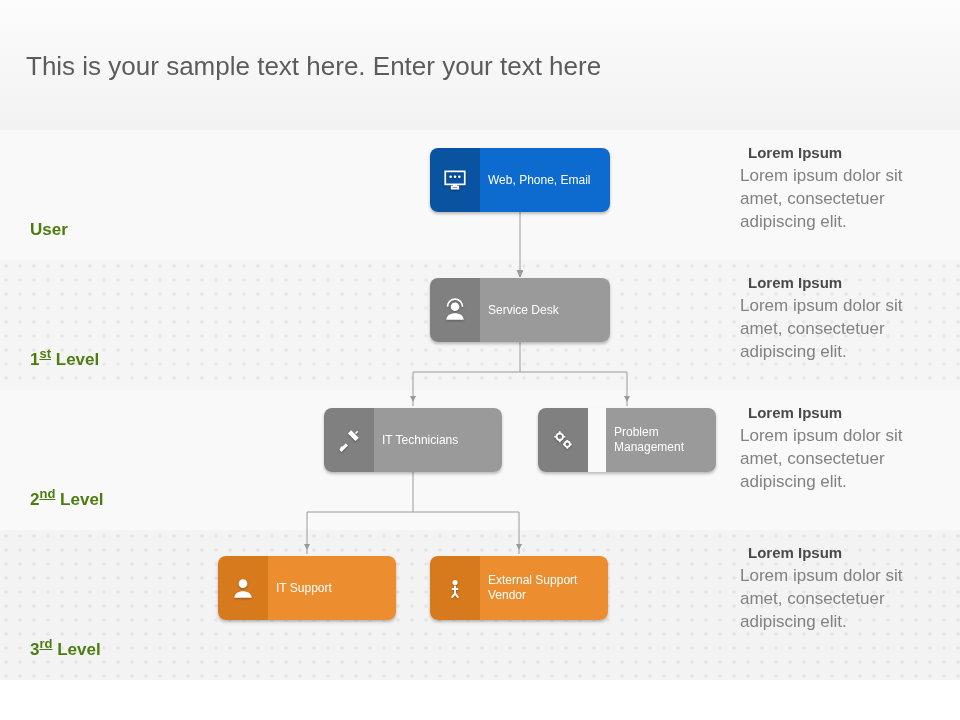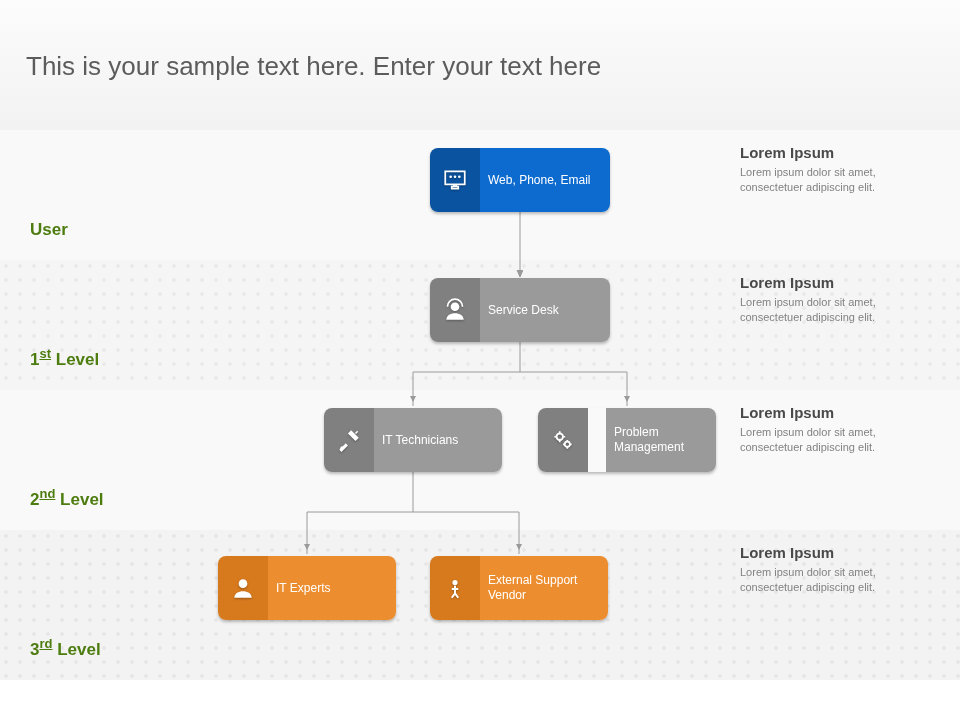--- a/index.html
+++ b/index.html
@@ -19,22 +19,22 @@
 
 .row-user .shade { background: #f9f9f9; }
 .row-l1   .shade { background: radial-gradient(circle at 6px 6px,#e8e8e8 2px,transparent 2px) 0 0/14px 14px,#f5f5f5; opacity:.9; }
 .row-l2   .shade { background: #f9f9f9; }
 .row-l3   .shade { background: radial-gradient(circle at 6px 6px,#e6e6e6 2px,transparent 2px) 0 0/14px 14px,#f3f3f3; opacity:.95; }
 
 .row-label { position: absolute; left: 30px; bottom: 20px; font-weight: 700; color: #4d7c0f; font-size: 17px; }
 .row-label sup { font-size: 13px; text-decoration: underline; }
 
 .side-text { position: absolute; right: 30px; top: 14px; width: 190px; color: #5a5a5a; }
-.side-text h3 { font-size: 15px; font-weight: 700; margin-bottom: 4px; color: #4a4a4a; }
-.side-text p  { font-size: 11px; line-height: 1.35; color: #828282; }
+.side-text h3 { font-size: 15px; font-weight: 700; margin-bottom: 4px; color: #4a4a4a; margin-left: 8px; }
+.side-text p  { font-size: 17px; line-height: 1.35; color: #828282; }
 
 .node { position: absolute; display: flex; align-items: stretch; border-radius: 8px; overflow: hidden; box-shadow: 0 2px 3px rgba(0,0,0,.25); color: #fff; font-size: 12px; }
 .node .ico  { width: 50px; display: flex; align-items: center; justify-content: center; }
 .node .txt  { flex: 1; display: flex; align-items: center; padding: 6px 10px 6px 8px; line-height: 1.25; }
 .node svg { width: 26px; height: 26px; fill: #fff; filter: drop-shadow(0 1px 1px rgba(0,0,0,.3)); }
 
 .n-blue   .ico { background:#0a53a0; } .n-blue   .txt { background:#0d6bcf; }
 .n-gray   .ico { background:#808080; } .n-gray   .txt { background:#9a9a9a; }
 .n-orange .ico { background:#d77a1e; } .n-orange .txt { background:#ec8d2f; }
 
@@ -162,21 +162,21 @@
   </div>
 
   <div class="node n-orange n5">
     <div class="ico">
       <svg viewBox="0 0 24 24">
           <circle cx="12" cy="8" r="4"></circle>
           <path d="M4 21c0-4 4-6 8-6s8 2 8 6"></path>
         </svg>
     </div>
     <div class="txt">
-        <span>IT Experts</span>
+        <span>IT Support</span>
       </div>
   </div>
 
   <div class="node n-orange n6">
     <div class="ico">
       <svg viewBox="0 0 24 24">
           <circle cx="12" cy="7" r="2.4"></circle>
           <path d="M12 10v7M12 17l-3 4M12 17l3 4M9 13h6" stroke="#fff" stroke-width="1.8" fill="none"></path>
         </svg>
     </div>

